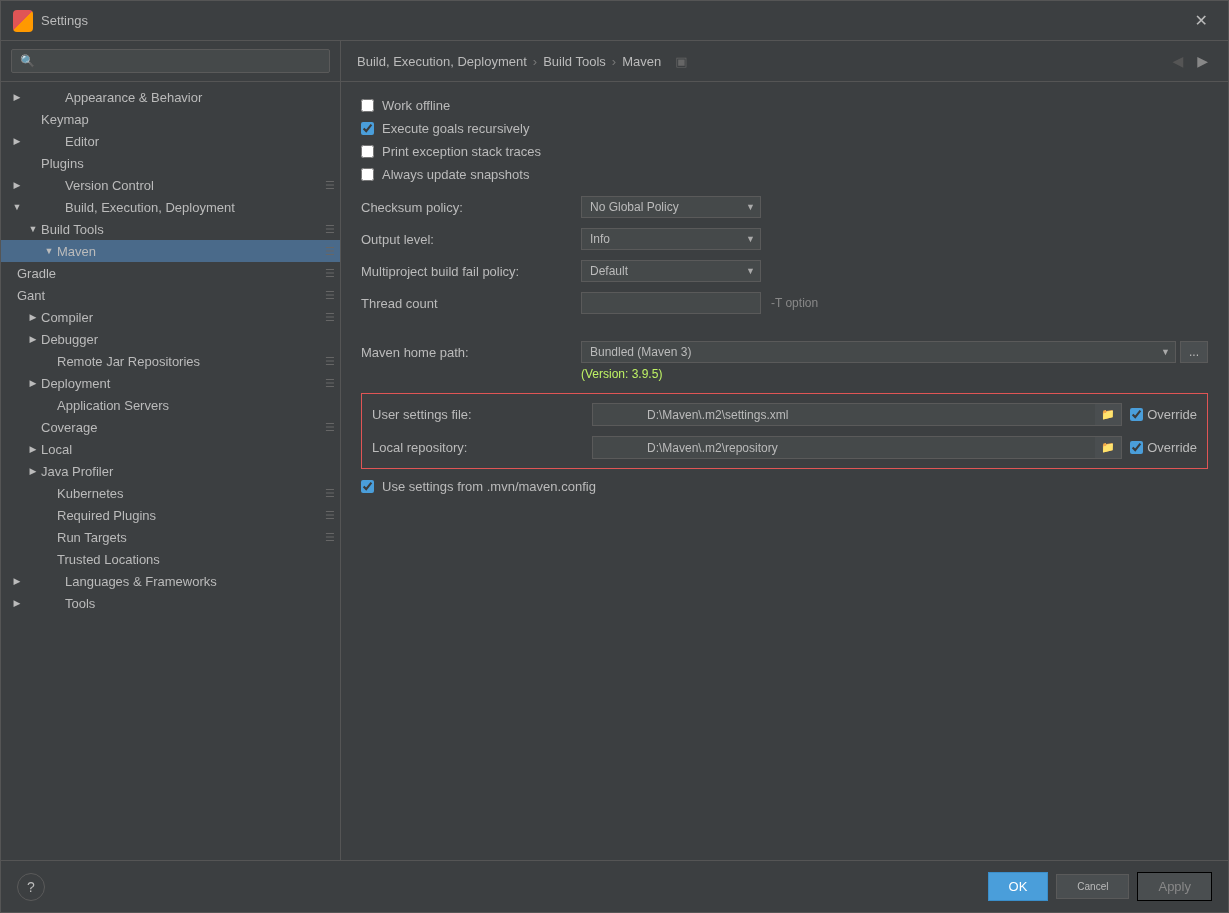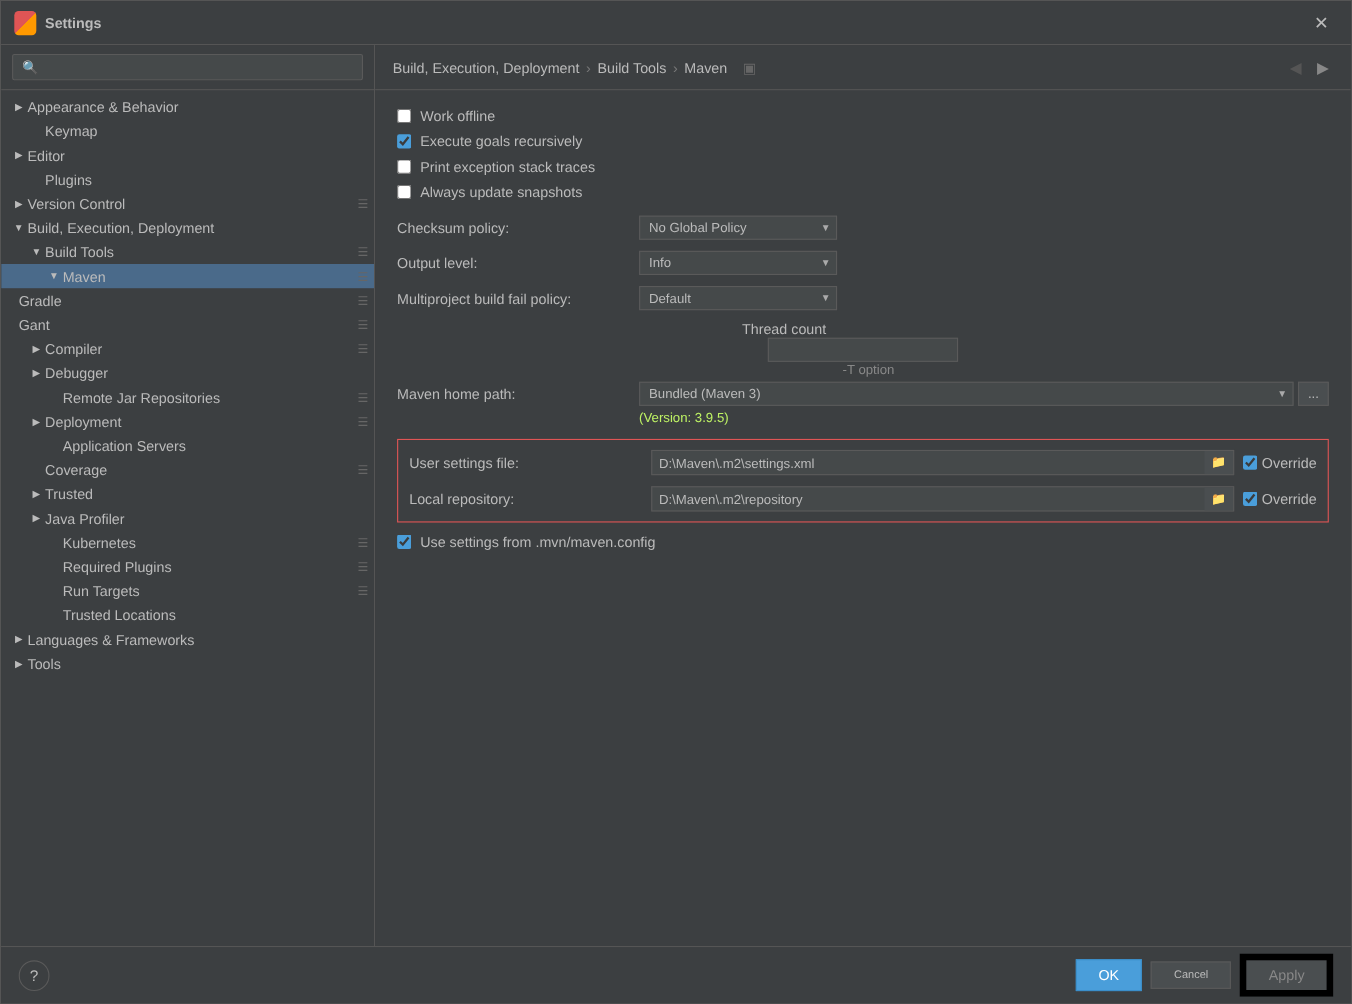--- a/index.html
+++ b/index.html
@@ -37,21 +37,20 @@
       height: 20px;
       margin-right: 8px;
       display: flex;
       align-items: center;
       justify-content: center;
     }
     .title-bar-title {
       color: #bbbbbb;
       font-size: 13px;
       flex: 1;
-      font-weight: bold;
     }
     .title-bar-close {
       color: #bbbbbb;
       cursor: pointer;
       font-size: 16px;
       padding: 4px 8px;
     }
     .main-content {
       display: flex;
       flex: 1;
@@ -113,21 +112,21 @@
       flex: 1;
       padding-right: 4px;
     }
     .tree-icon-end {
       width: 20px;
       text-align: center;
       color: #666;
       font-size: 11px;
     }
     
-    .indent-0 { padding-left: 8px; }
+    .indent-0 { padding-left: 8px; gap: 40px; }
     .indent-1 { padding-left: 24px; }
     .indent-2 { padding-left: 40px; }
     .indent-3 { }
 
     
     .right-panel {
       flex: 1;
       display: flex;
       flex-direction: column;
       background: #3c3f41;
@@ -287,20 +286,21 @@
       padding: 0;
     }
     .file-input {
       flex: 1;
       background: transparent;
       border: none;
       color: #bbbbbb;
       padding: 3px 6px;
       font-size: 12px;
       outline: none;
+      margin-left: 48px;
     }
     .file-browse-btn {
       background: #4a4e50;
       border-left: 1px solid #5a5a5a;
       border: none;
       color: #bbbbbb;
       padding: 4px 6px;
       cursor: pointer;
       font-size: 11px;
     }
@@ -354,21 +354,21 @@
     .btn-cancel {
       background: #4a4e50;
       border: 1px solid #5a5a5a;
       color: #bbbbbb;
       padding: 6px 20px;
       cursor: pointer;
       font-size: 10px;
     }
     .btn-apply {
       background: #4a4e50;
-      border: 6px solid #000000;
+      border: 1px solid #000000;
       color: #888;
       padding: 6px 20px;
       cursor: pointer;
       font-size: 13px;
     }
     select { outline: none; }
     .sidebar-tree::-webkit-scrollbar { width: 6px; }
     .sidebar-tree::-webkit-scrollbar-track { background: #3c3f41; }
     .sidebar-tree::-webkit-scrollbar-thumb { background: #555; }
     .logo-icon {
@@ -485,21 +485,21 @@
         </div>
 
         <div class="tree-item indent-1">
           <span class="tree-arrow none"></span>
           <span class="tree-label">Coverage</span>
           <span class="tree-icon-end">☰</span>
         </div>
 
         <div class="tree-item indent-1">
           <span class="tree-arrow collapsed"></span>
-          <span class="tree-label">Trusted</span>
+          <span class="tree-label">Local</span>
         </div>
 
         <div class="tree-item indent-1">
           <span class="tree-arrow collapsed"></span>
           <span class="tree-label">Java Profiler</span>
         </div>
 
         <div class="tree-item indent-2">
           <span class="tree-arrow none"></span>
           <span class="tree-label">Kubernetes</span>
@@ -602,21 +602,21 @@
           <div class="dropdown-wrapper">
             <select class="dropdown">
               <option>Default</option>
               <option>Fail at End</option>
               <option>Never</option>
               <option>Fail Fast</option>
             </select>
           </div>
         </div>
 
-        <div class="settings-row" style="margin-bottom:4px;flex-direction:column;">
+        <div class="settings-row" style="margin-bottom:27px;">
           <span class="field-label-wide">Thread count</span>
           <input type="text" class="text-input" style="max-width: 180px;" value="">
           <span class="t-option-label">-T option</span>
         </div>
 
         <div class="settings-row maven-home-row">
           <span class="field-label-wide">Maven home path:</span>
           <div class="maven-home-wrapper">
             <select class="maven-home-dropdown">
               <option>Bundled (Maven 3)</option>

